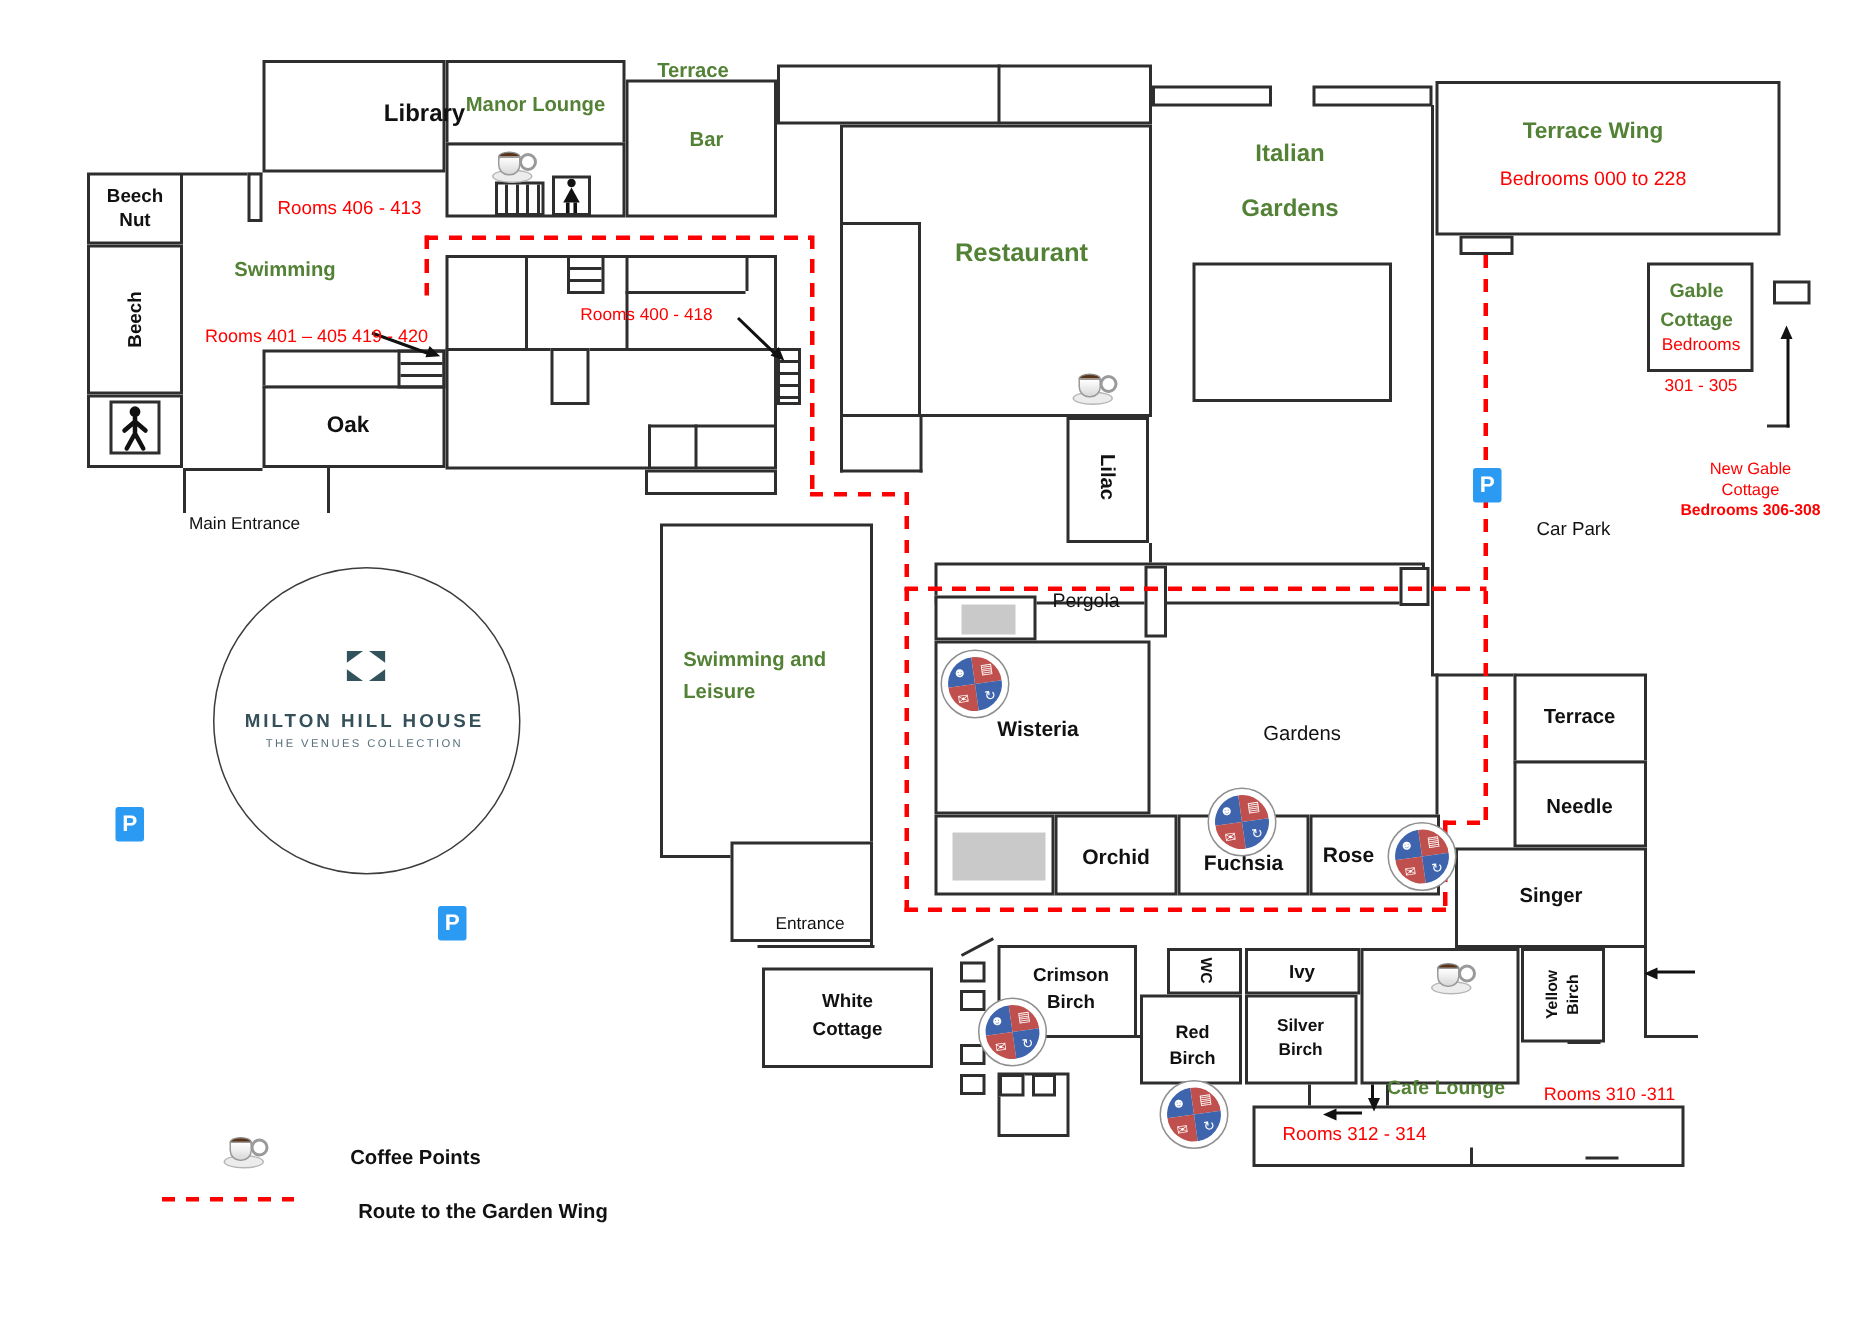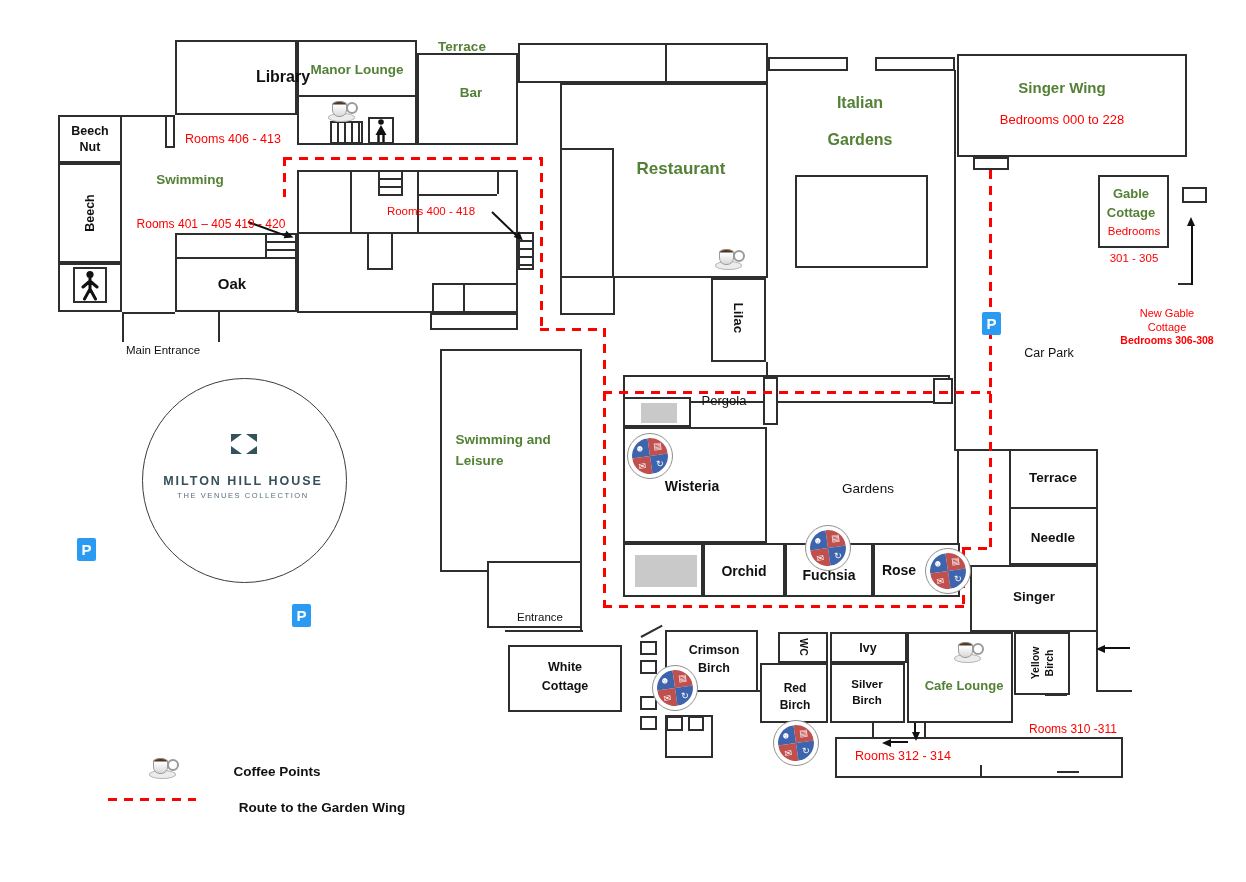--- a/index.html
+++ b/index.html
@@ -286,21 +286,21 @@
   <div class="lbl bold rotm90" style="left:90px;top:213px;font-size:12.5px;">Beech</div>
   <div class="lbl green" style="left:190px;top:180px;font-size:13.5px;">Swimming</div>
   <div class="lbl red" style="left:233px;top:139px;font-size:12.5px;">Rooms 406 - 413</div>
   <div class="lbl red" style="left:211px;top:225px;font-size:12px;">Rooms 401 – 405 419 - 420</div>
   <div class="lbl red" style="left:431px;top:211px;font-size:11.5px;">Rooms 400 - 418</div>
   <div class="lbl bold" style="left:232px;top:284px;font-size:15px;">Oak</div>
   <div class="lbl" style="left:148px;top:350px;font-size:11.5px;padding-left:30px;">Main Entrance</div>
   <div class="lbl green" style="left:681px;top:169px;font-size:17px;">Restaurant</div>
   <div class="lbl green wrap" style="left:860px;top:121px;font-size:16px;width:110px;line-height:37px;">Italian Gardens</div>
   <div class="lbl bold rot90" style="left:738px;top:318px;font-size:13.5px;">Lilac</div>
-  <div class="lbl green" style="left:1062px;top:88px;font-size:15px;">Singer Wing</div>
+  <div class="lbl green" style="left:1062px;top:88px;font-size:15px;">Terrace Wing</div>
   <div class="lbl red" style="left:1062px;top:120px;font-size:13px;">Bedrooms 000 to 228</div>
   <div class="lbl green wrap" style="left:1131px;top:203px;font-size:13px;width:64px;line-height:19px;">Gable Cottage</div>
   <div class="lbl red" style="left:1134px;top:231px;font-size:11.5px;">Bedrooms</div>
   <div class="lbl red" style="left:1134px;top:258px;font-size:11.5px;">301 - 305</div>
   <div class="lbl red wrap" style="left:1167px;top:320px;font-size:11px;width:70px;line-height:14px;">New Gable Cottage</div>
   <div class="lbl red" style="left:1167px;top:341px;font-size:10.5px;font-weight:600;">Bedrooms 306-308</div>
   <div class="lbl" style="left:1049px;top:353px;font-size:12.5px;">Car Park</div>
   <div class="lbl green wrap" style="left:508px;top:450px;font-size:13.5px;width:105px;text-align:left;line-height:21px;">Swimming and Leisure</div>
   <div class="lbl" style="left:540px;top:589px;font-size:11.5px;margin-top:28px;">Entrance</div>
   <div class="lbl" style="left:724px;top:401px;font-size:13px;">Pergola</div>
@@ -311,21 +311,21 @@
   <div class="lbl bold" style="left:899px;top:570px;font-size:14px;">Rose</div>
   <div class="lbl bold" style="left:1053px;top:478px;font-size:13.5px;">Terrace</div>
   <div class="lbl bold" style="left:1053px;top:538px;font-size:13.5px;">Needle</div>
   <div class="lbl bold" style="left:1034px;top:597px;font-size:13.5px;">Singer</div>
   <div class="lbl bold wrap" style="left:565px;top:677px;font-size:12.5px;width:60px;line-height:19px;">White Cottage</div>
   <div class="lbl bold wrap" style="left:714px;top:659px;font-size:12.5px;width:62px;line-height:18px;">Crimson Birch</div>
   <div class="lbl bold rot90" style="left:803px;top:647px;font-size:10.5px;">WC</div>
   <div class="lbl bold" style="left:868px;top:648px;font-size:12.5px;">Ivy</div>
   <div class="lbl bold wrap" style="left:795px;top:697px;font-size:12px;width:40px;line-height:17px;">Red Birch</div>
   <div class="lbl bold wrap" style="left:867px;top:692px;font-size:11.5px;width:42px;line-height:16px;">Silver Birch</div>
-  <div class="lbl green" style="left:964px;top:686px;font-size:13px;">Cafe Lounge</div>
+  <div class="lbl green" style="left:964px;top:726px;font-size:13px;">Cafe Lounge</div>
   <div class="lbl bold rotm90 wrap" style="left:1042px;top:663px;font-size:10.5px;width:40px;line-height:14px;text-align:center;">Yellow Birch</div>
   <div class="lbl red" style="left:1073px;top:730px;font-size:12px;">Rooms 310 -311</div>
   <div class="lbl red" style="left:903px;top:756px;font-size:12.5px;">Rooms 312 - 314</div>
 
   <div class="lbl bold" style="left:277px;top:772px;font-size:13.5px;">Coffee Points</div>
   <div class="hdash" style="left:108px;top:798px;width:88px;"></div>
   <div class="lbl bold" style="left:322px;top:808px;font-size:13.5px;">Route to the Garden Wing</div>
 
 </div>
 

